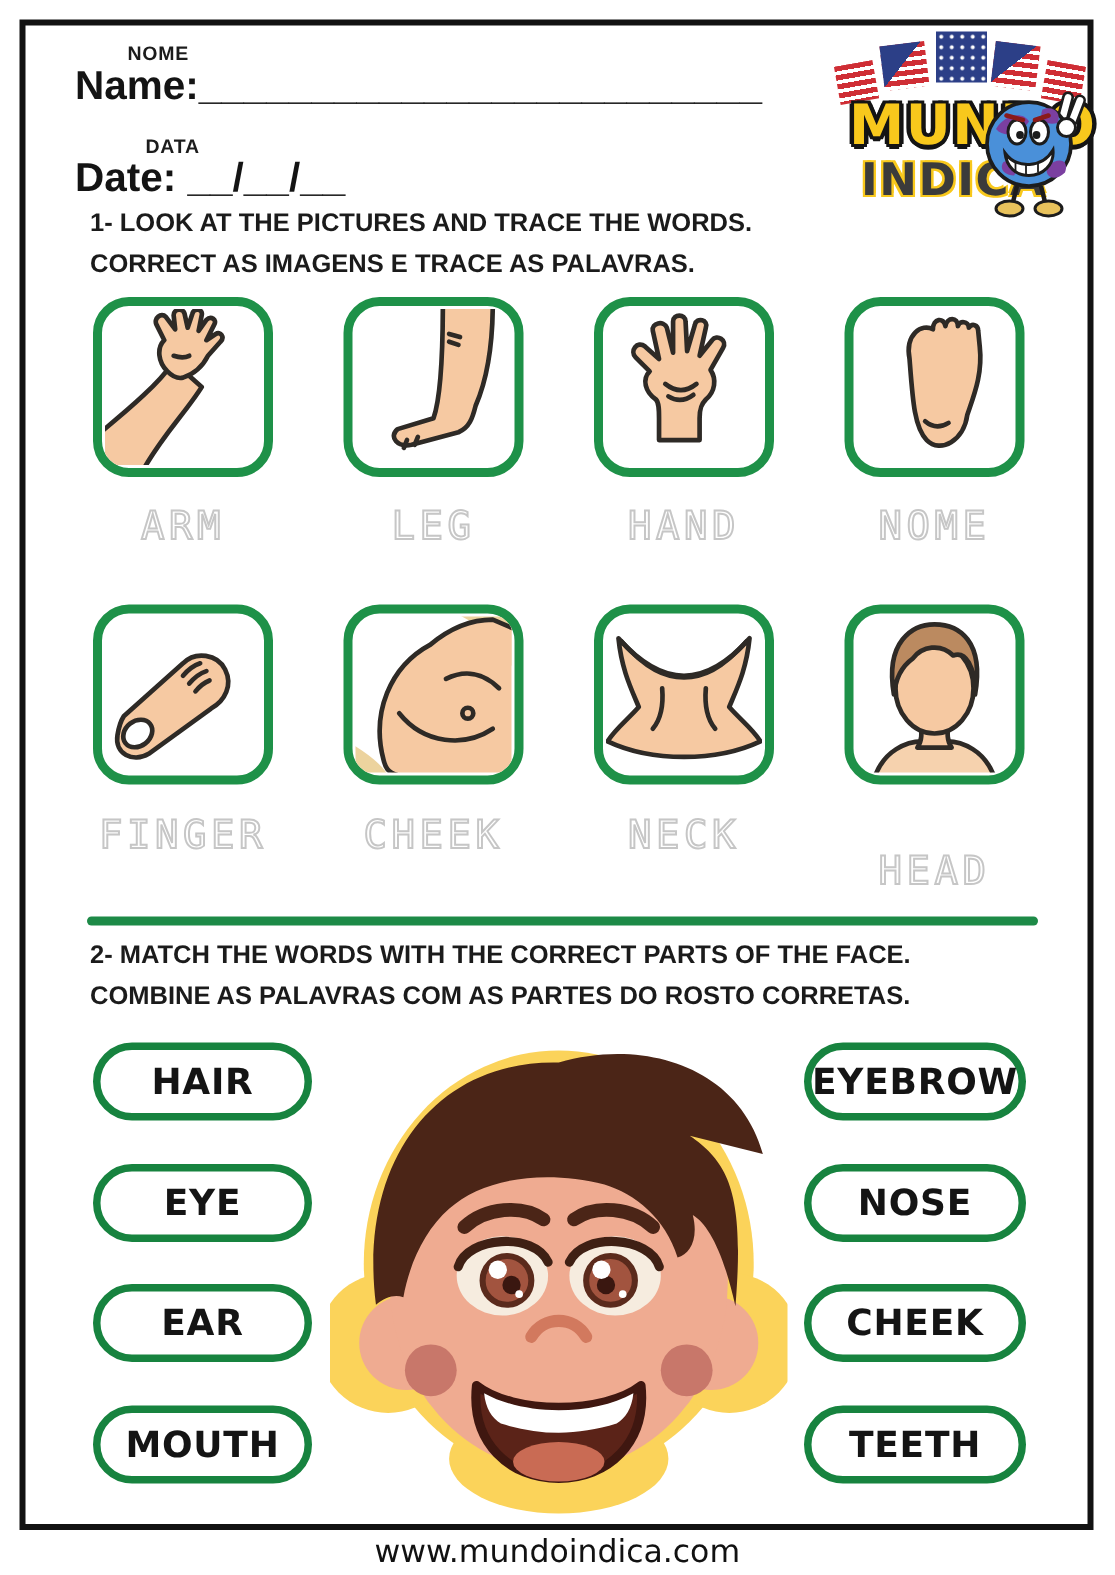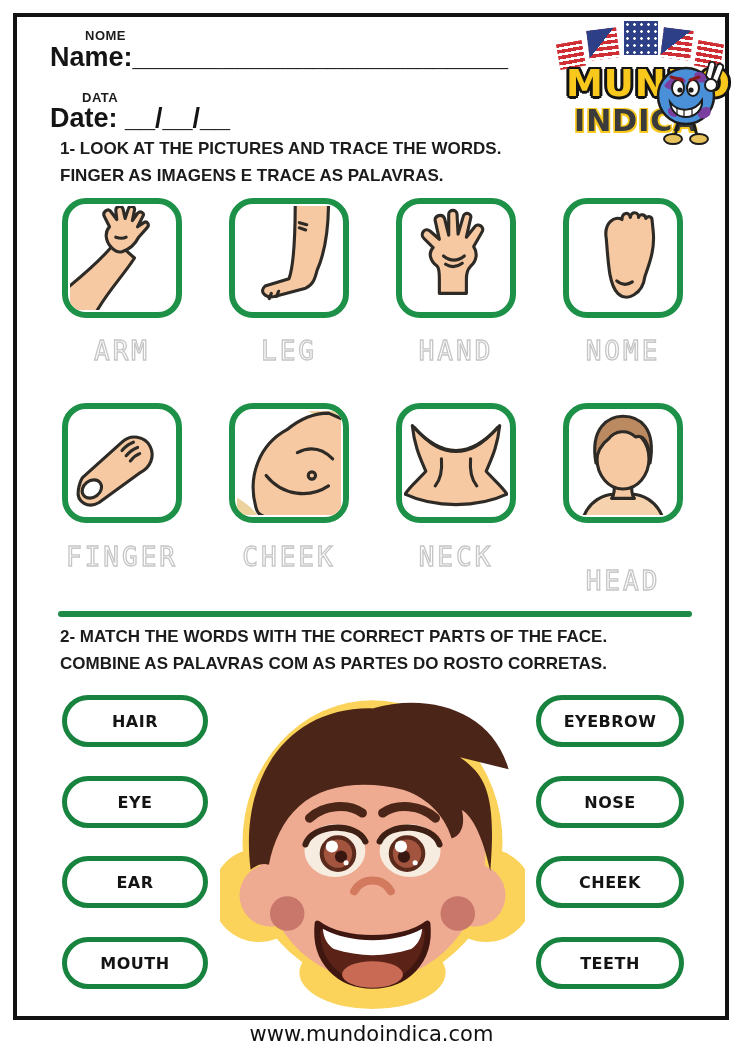--- a/index.html
+++ b/index.html
@@ -29,36 +29,36 @@
         background:#fff;box-sizing:border-box;overflow:hidden;display:flex;align-items:center;justify-content:center;}
   .card svg{width:104px;height:104px;}
   .trace{position:absolute;transform:translateX(-50%);font-family:"DejaVu Sans Mono",monospace;
          font-size:26px;letter-spacing:3px;color:#d2d2d2;white-space:nowrap;}
   @supports (-webkit-text-stroke:1px black){
     .trace{color:transparent;-webkit-text-stroke:1.3px #c6c6c6;}
   }
   .divider{position:absolute;left:58px;top:611px;width:634px;height:6px;border-radius:3px;background:#1d8a47;}
   .word-btn{position:absolute;width:146px;height:52px;border:5px solid #17833f;border-radius:26px;background:#fff;
         box-sizing:border-box;display:flex;align-items:center;justify-content:center;
-        font-weight:800;font-size:16px;letter-spacing:.5px;color:#141414;font-family:"DejaVu Sans",sans-serif;}
+        font-weight:800;font-size:24px;letter-spacing:.5px;color:#141414;font-family:"DejaVu Sans",sans-serif;}
   .footer-url{position:absolute;left:50%;transform:translateX(-50%);top:1022px;font-size:21px;
         font-family:"DejaVu Sans",sans-serif;color:#111;}
   .icon-stroke{stroke:#2e2a26;stroke-width:3;stroke-linejoin:round;stroke-linecap:round;}
 </style>
 </head>
 <body>
 
 <div class="page">
   <div class="border-frame"></div>
 
   <div class="abs small-label" style="left:85px;top:28px;">NOME</div>
   <div class="abs big-label" style="left:50px;top:42px;">
     <span>Name:</span><span class="fill-line">_________________________</span>
   </div>
-  <div class="abs small-label" style="left:70px;top:90px;padding-left:12px;">DATA</div>
+  <div class="abs small-label" style="left:85px;top:90px;padding-left:12px;">DATA</div>
   <div class="abs big-label" style="left:50px;top:103px;">
     <span>Date:</span>&nbsp;<span class="fill-line">__/__/__</span>
   </div>
 
   <div class="abs" style="left:550px;top:16px;width:185px;height:130px;">
     <div class="star red" style="left:8px;top:26px;width:26px;height:26px;transform:rotate(-10deg);">
         <div class="star-shape"></div>
       </div>
     <div class="star flag" style="left:38px;top:13px;width:30px;height:30px;transform:rotate(-7deg);">
         <div class="star-shape"></div>
@@ -90,21 +90,21 @@
       <circle cx="30" cy="32" r="2.6" fill="#1c1c1c"></circle>
       <circle cx="41" cy="32" r="2.6" fill="#1c1c1c"></circle>
       <path d="M21,19 l11,3 M49,19 l-9,3" stroke="#8a1a1a" stroke-width="3" stroke-linecap="round"></path>
       <path d="M20,44 C28,55 45,54 52,42 C53,52 45,59 36,59 C27,59 21,53 20,44 Z" fill="#ffffff" stroke="#1c1c1c" stroke-width="2"></path>
       <path d="M27,49 l0,7 M34,51 l0,7 M42,50 l0,7" stroke="#1c1c1c" stroke-width="1.2"></path>
       <circle cx="61" cy="27" r="6" fill="#ffffff" stroke="#1c1c1c" stroke-width="2"></circle>
     </svg>
   </div>
 
   <div class="abs heading" style="left:60px;top:139px;">1- LOOK AT THE PICTURES AND TRACE THE WORDS.</div>
-  <div class="abs heading" style="left:60px;top:166px;">FINGER AS IMAGENS E TRACE AS PALAVRAS.</div>
+  <div class="abs heading" style="left:60px;top:166px;">CORRECT AS IMAGENS E TRACE AS PALAVRAS.</div>
 
   <div class="card" style="left:62px;top:198px;">
     <svg viewBox="0 0 100 100">
       <path class="icon-stroke" fill="#f6c9a2" d="M-4,104 L-4,80 C18,62 34,48 44,34 L62,50 C52,66 36,82 24,104 Z"></path>
       <path class="icon-stroke" fill="#f6c9a2" d="M40,40 C34,34 33,25 38,20 L33,10 C31,6 36,2 39,5 L45,13 L44,4 C44,0 50,-1 51,3 L53,12 L56,3 C57,-1 63,0 62,4 L60,14 L65,7 C68,4 72,7 70,10 L65,20 L71,16 C74,14 77,18 74,21 L66,30 C62,38 56,42 50,44 C46,45 43,43 40,40 Z"></path>
       <path class="icon-stroke" fill="none" stroke-width="2" d="M44,30 q6,2 10,0"></path>
     </svg>
   </div>
   <div class="card" style="left:229px;top:198px;">
     <svg viewBox="0 0 100 100">

